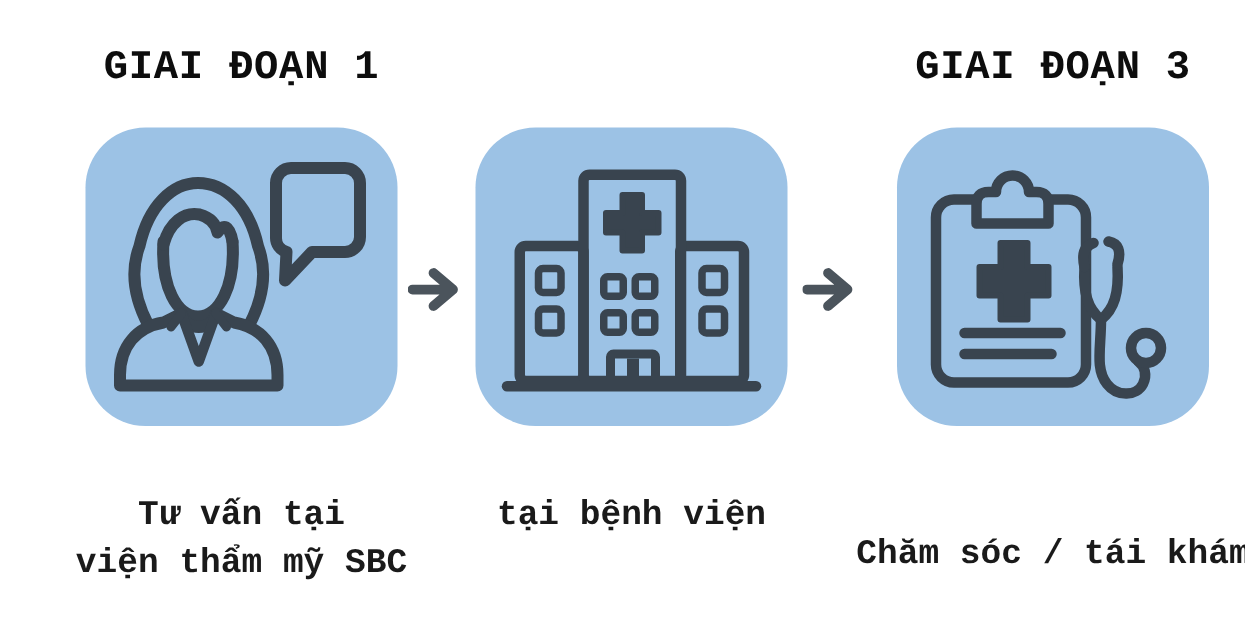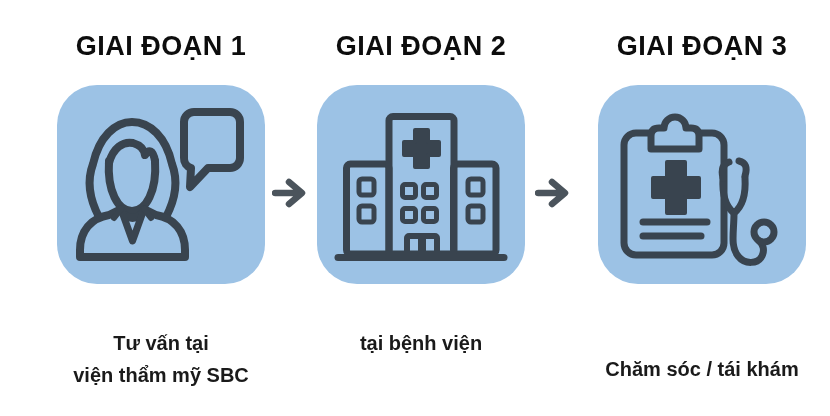--- a/index.html
+++ b/index.html
@@ -7,42 +7,42 @@
     --box-fill:#9cc2e5;
     --icon-stroke:#39444f;
     --arrow:#4b545c;
     --heading:#0d0d0d;
     --caption:#1a1a1a;
   }
   *{box-sizing:border-box;}
   html,body{margin:0;padding:0;background:#fff;}
   .canvas{
     position:relative;width:830px;height:416px;background:var(--bg);
-    font-family:Liberation Sans, sans-serif;overflow:hidden;
+    font-family:Liberation Mono, monospace;overflow:hidden;
   }
   .col{position:absolute;top:0;width:208px;height:416px;}
   #col-1{left:57px;} #col-2{left:317px;} #col-3{left:598px;}
   .phase-header{
     position:absolute;top:28px;left:50%;transform:translateX(-50%);
     white-space:nowrap;font-size:27px;font-weight:bold;letter-spacing:.5px;
     color:var(--heading);line-height:36px;
   }
   .icon-box{
     position:absolute;top:85px;left:0;width:208px;height:199px;
     background:var(--box-fill);border-radius:40px;
   }
   .icon-box svg{position:absolute;left:0;top:0;width:208px;height:199px;color:var(--icon-stroke);}
   .stroke{fill:none;stroke:currentColor;stroke-width:8;stroke-linecap:round;stroke-linejoin:round;}
   .stroke-7{stroke-width:7;} .stroke-6{stroke-width:6;} .stroke-5{stroke-width:5;}
   .solid{fill:currentColor;stroke:currentColor;stroke-width:4;stroke-linejoin:round;}
   .mask-fill{fill:var(--box-fill);stroke:currentColor;stroke-width:7;stroke-linejoin:round;}
   .caption{
     position:absolute;left:50%;transform:translateX(-50%);
     text-align:center;white-space:nowrap;
-    font-size:20px;line-height:32px;font-weight:bold;color:var(--caption);
+    font-size:23px;line-height:32px;font-weight:bold;color:var(--caption);
   }
   .caption.two-lines{top:327px;}
   .caption.one-line{top:353px;}
   .arrow{position:absolute;top:177px;width:38px;height:32px;color:var(--arrow);}
   #arrow-1{left:272px;} #arrow-2{left:535px;}
 </style>
 </head>
 <body>
 
 <div class="canvas">
@@ -71,21 +71,20 @@
       <div>Tư vấn tại</div>
       <div>viện thẩm mỹ SBC</div>
     </div>
   </div>
 
   <svg class="arrow" id="arrow-1" viewBox="0 0 38 32" aria-hidden="true">
     <path d="M3 16 H26 M17 5 L30 16 L17 27" fill="none" stroke="currentColor" stroke-width="6.5" stroke-linecap="round" stroke-linejoin="round"></path>
   </svg>
 
   <div class="col" id="col-2">
-    <div class="phase-header">GIAI ĐOẠN 2</div>
     <div class="icon-box">
       <svg viewBox="0 0 208 199" aria-hidden="true">
 
         <rect class="stroke stroke-7" x="29.5" y="79" width="42.5" height="90" rx="4"></rect>
         <rect class="stroke stroke-7" x="136.5" y="79" width="42.5" height="90" rx="4"></rect>
 
         <rect class="stroke stroke-7" x="72" y="31.5" width="65" height="137.5" rx="4"></rect>
 
         <path class="solid" d="M98 45 h13 v12 h11 v13 h-11 v12 h-13 v-12 h-11 v-13 h11 z"></path>
 

